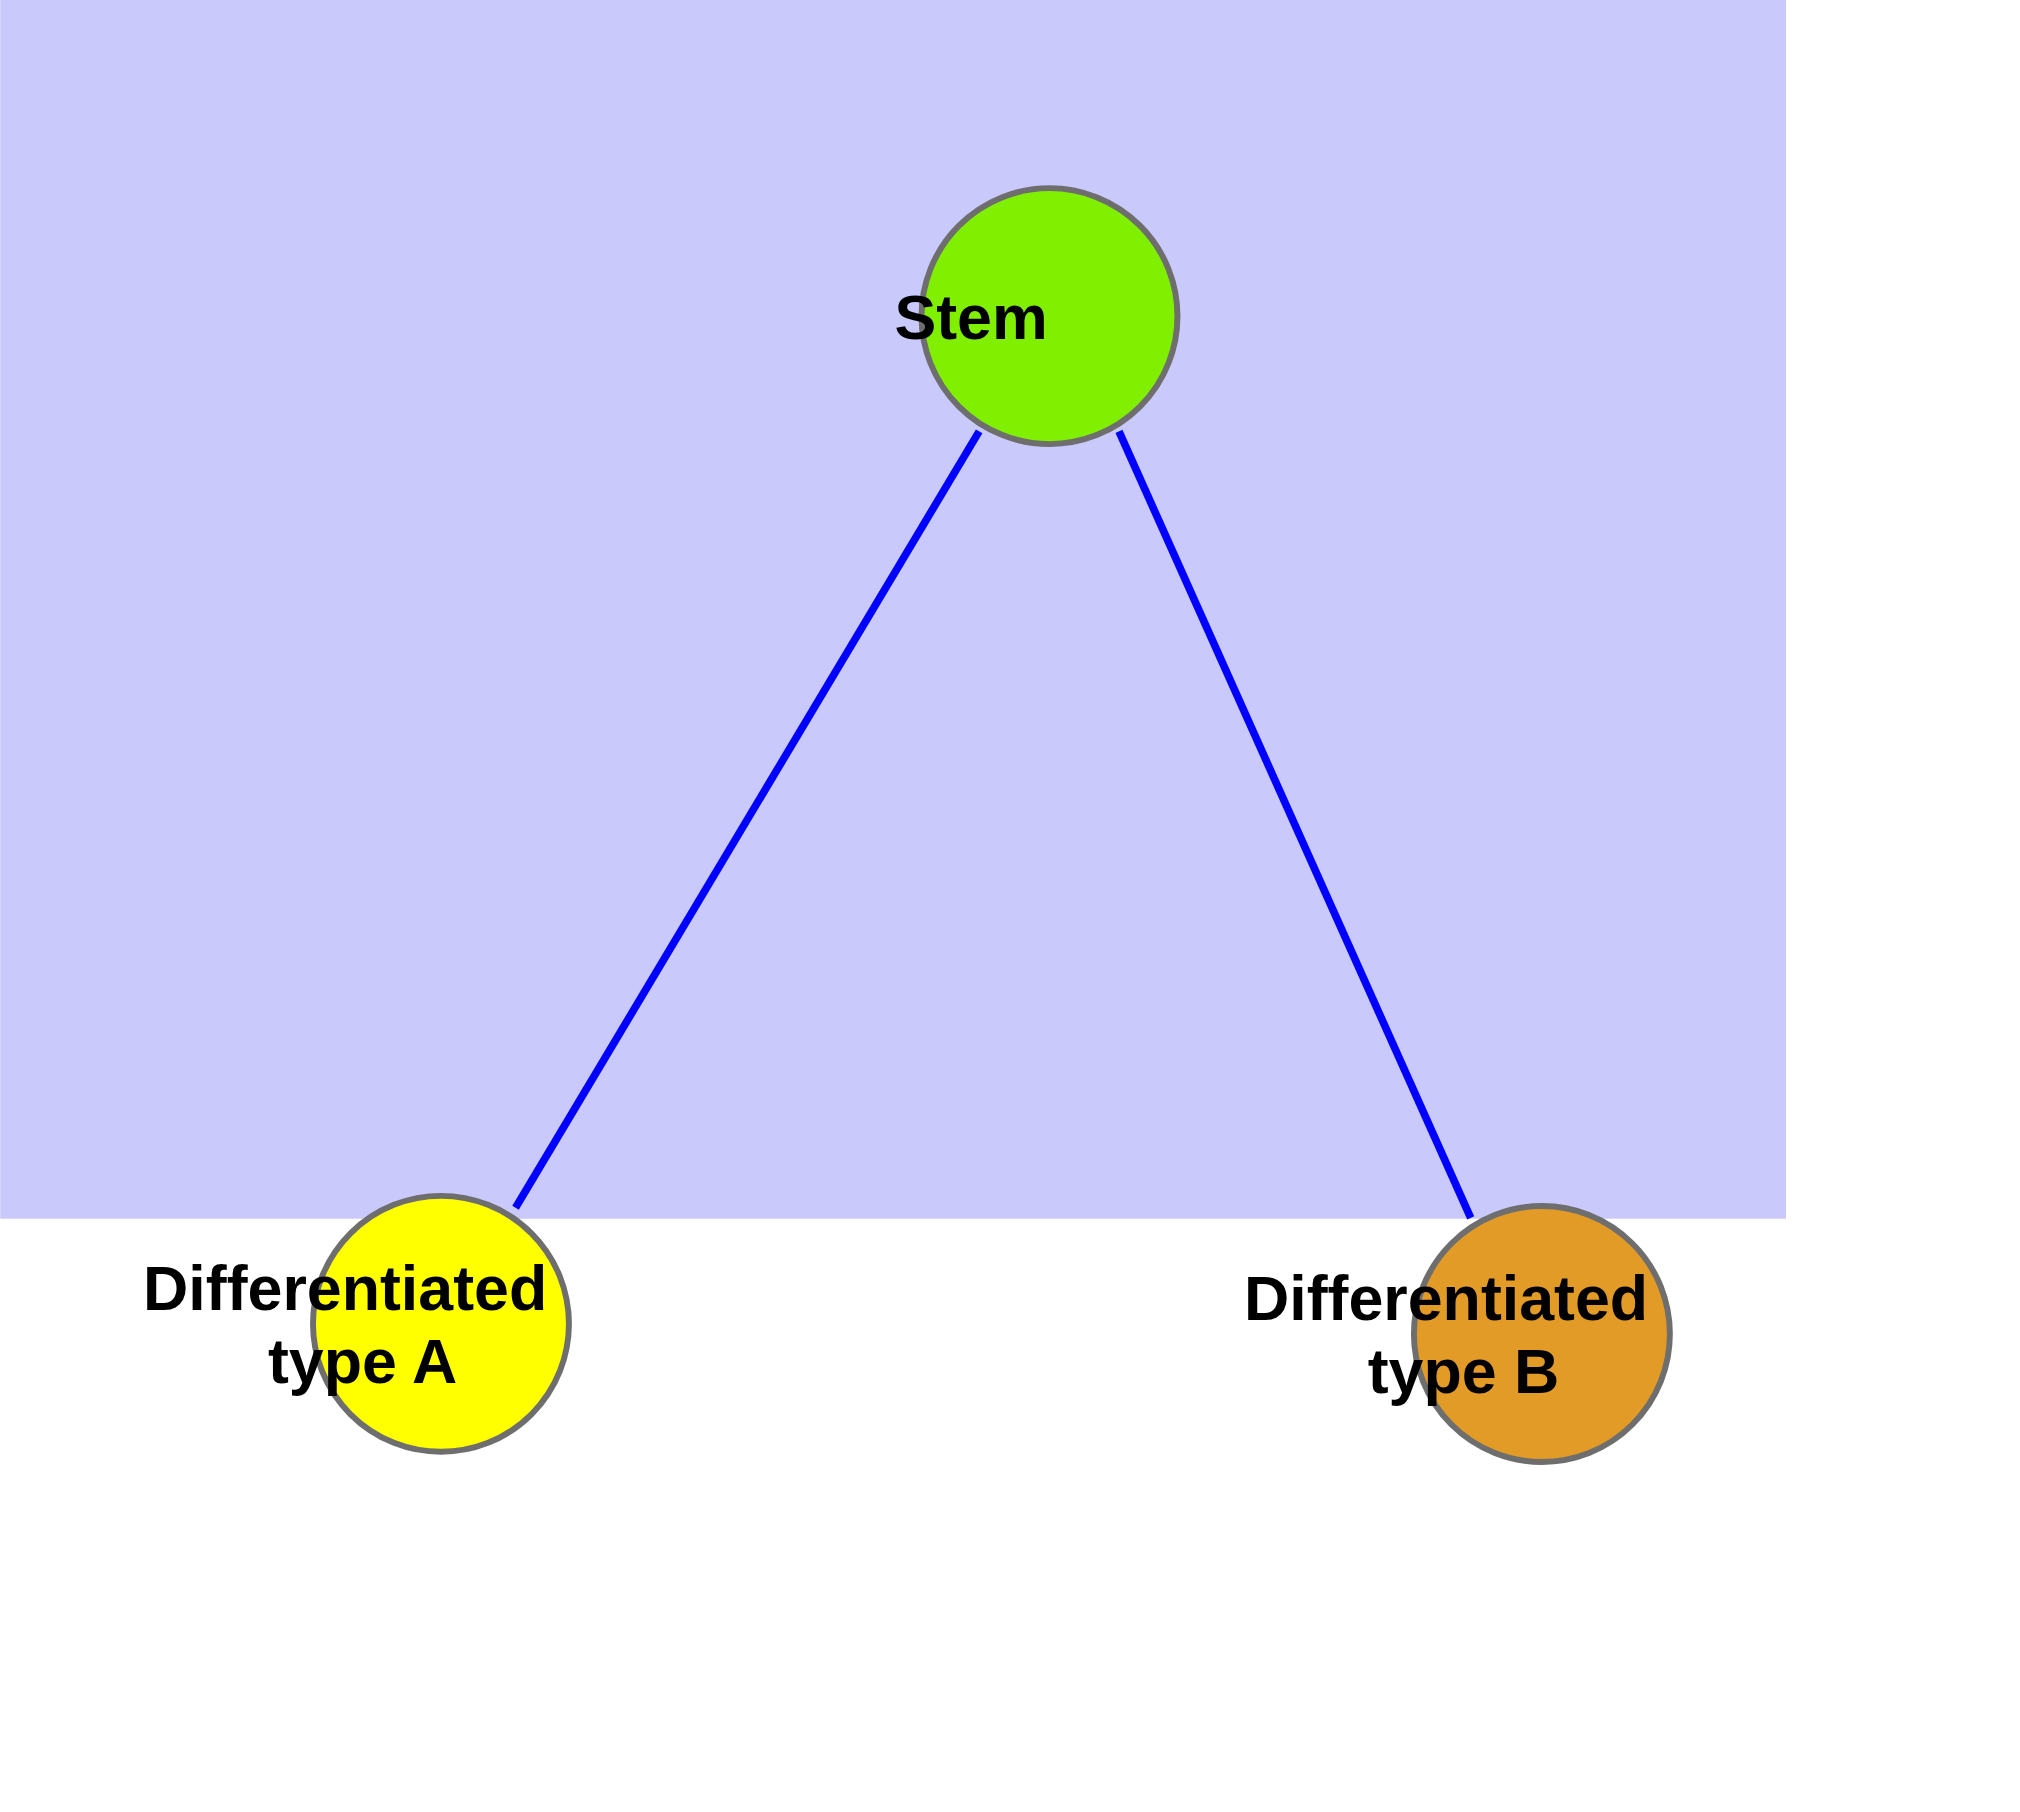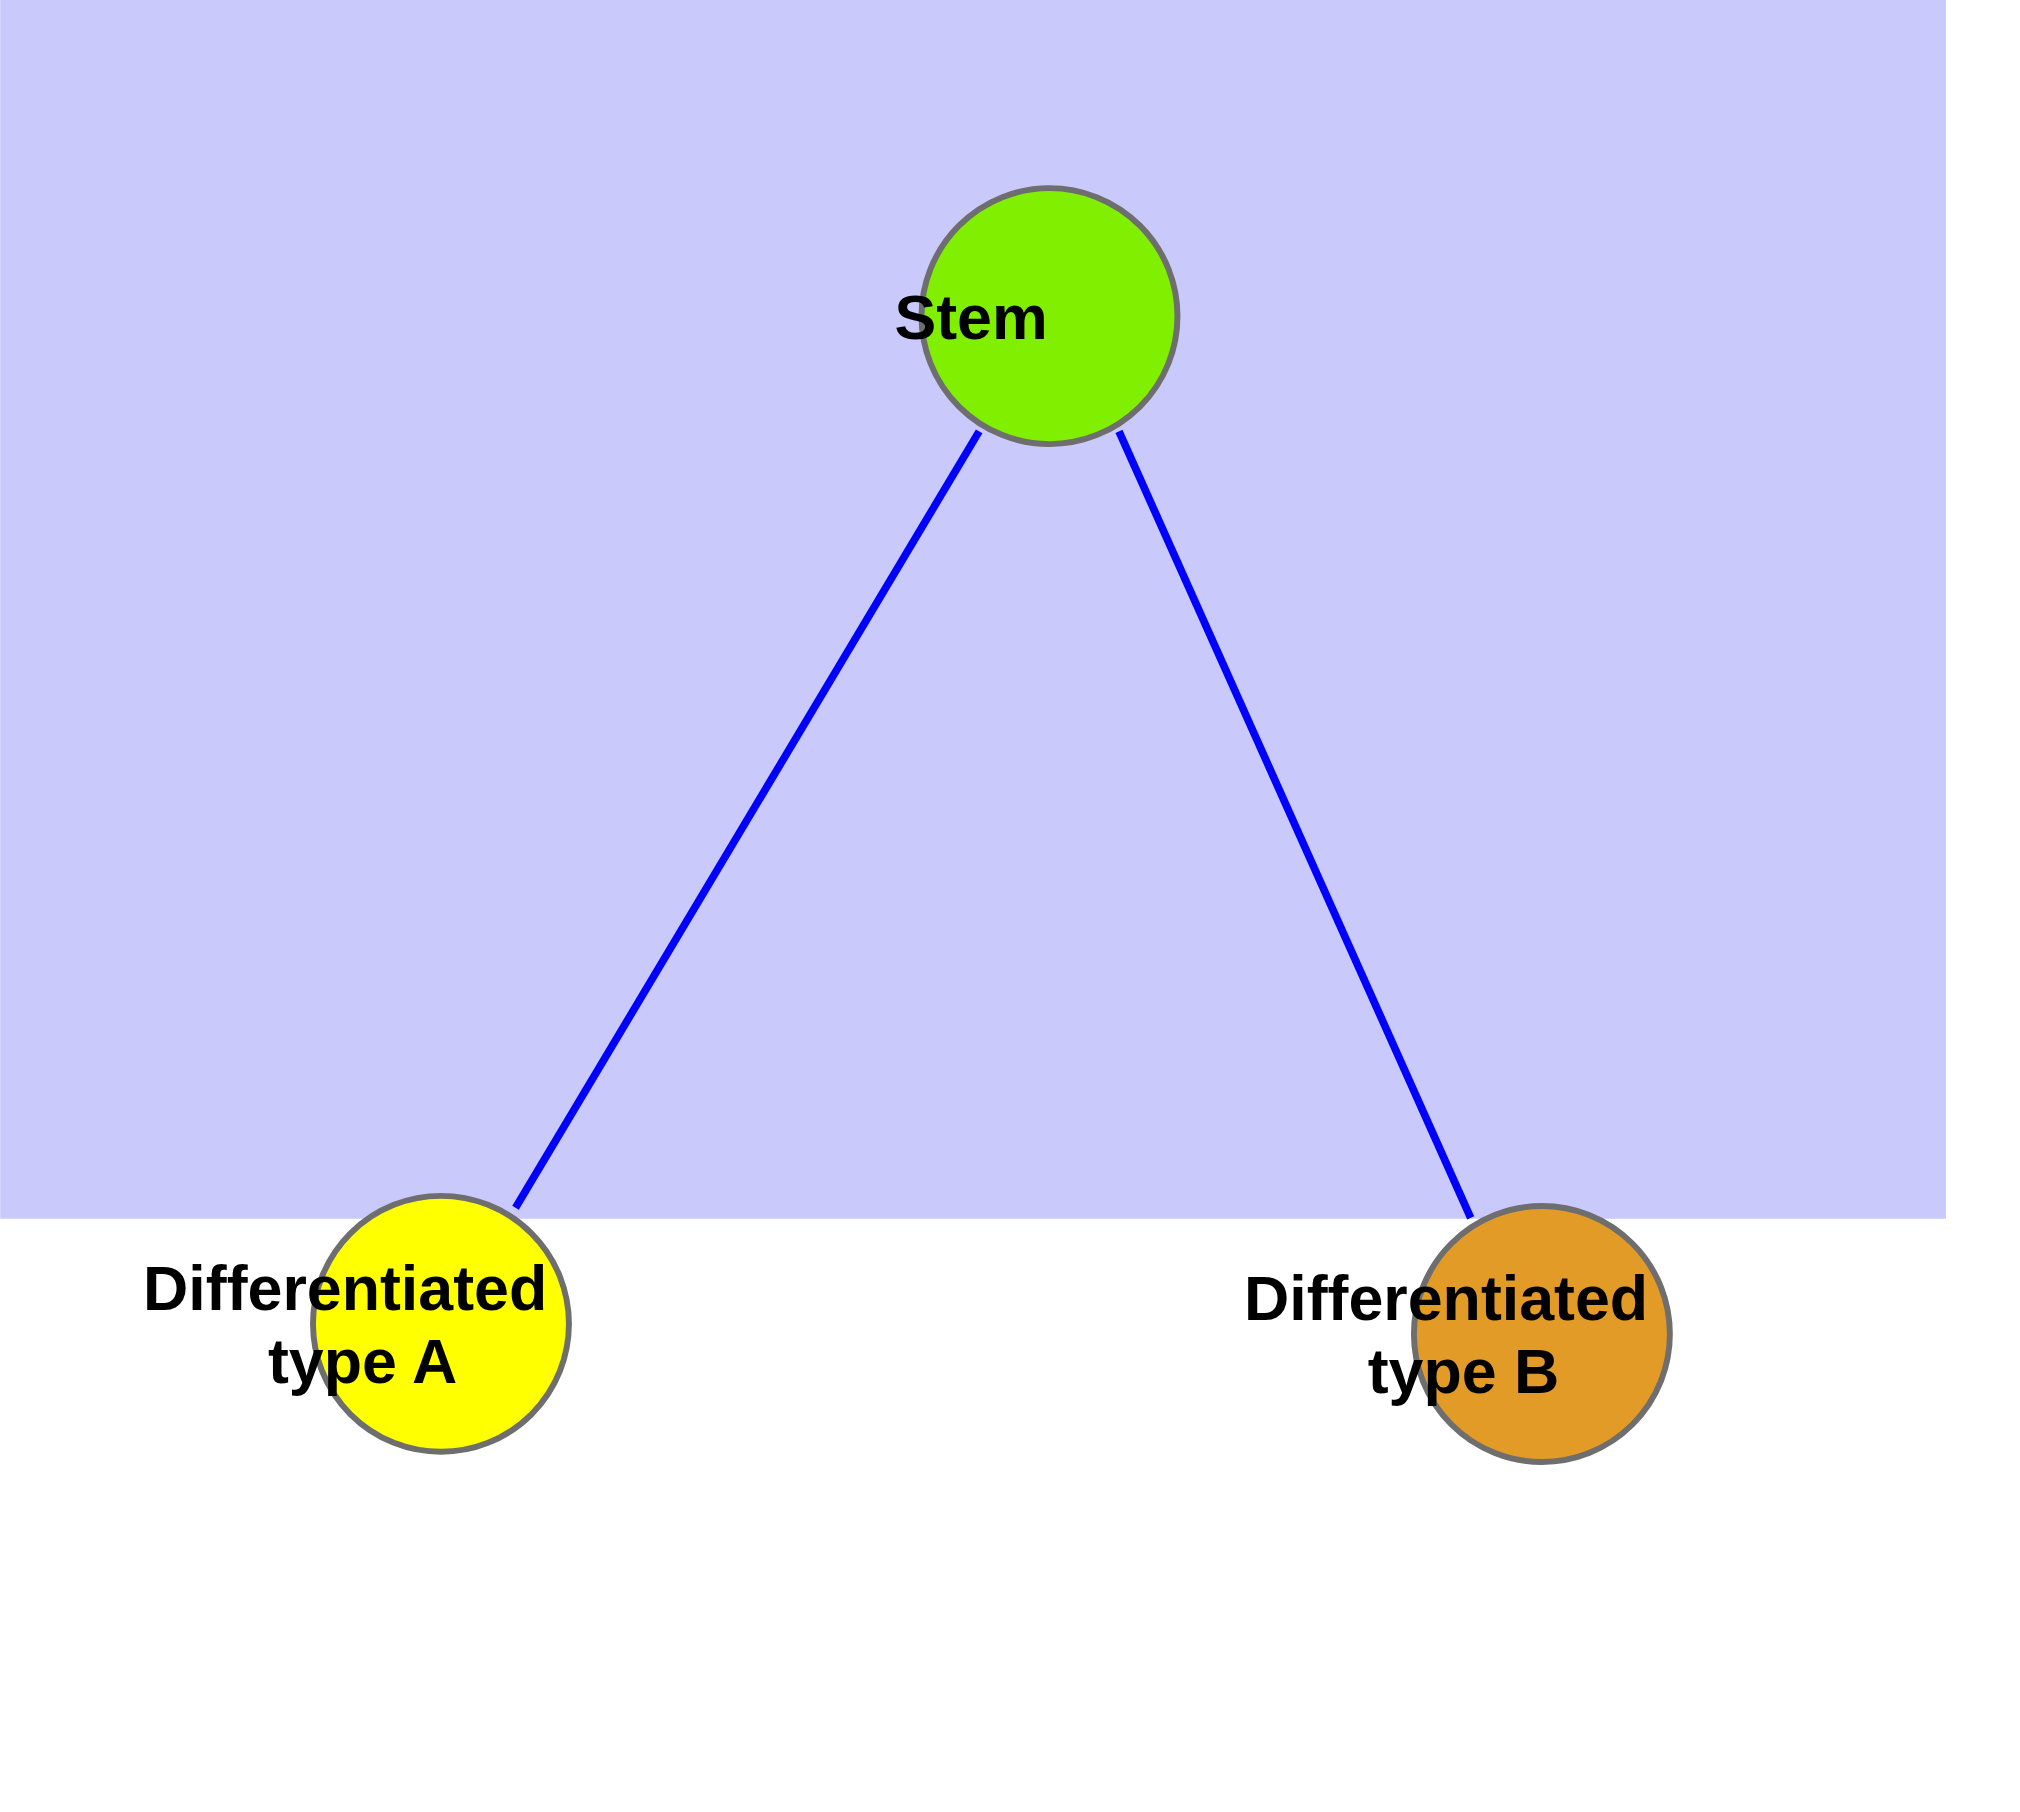--- a/index.html
+++ b/index.html
@@ -28,21 +28,21 @@
     fill: #000000;
     text-anchor: middle;
     dominant-baseline: middle;
     font-family: "Liberation Sans", "DejaVu Sans", sans-serif;
     white-space: pre;
   }
 </style>
 </head>
 <body>
 
-<div id="canvas" style="width: 1946px; height: 1812px;">
+<div id="canvas" style="width: 1786px; height: 1812px;">
   <svg id="graph-svg" viewBox="0 0 2384 2138" style="width: 2021px; height: 1812px;">
 
     <rect x="0" y="0" width="2384" height="1438" fill="#c9c9fc"></rect>
 
     <g>
       <line x1="1155" y1="509" x2="608" y2="1425" stroke="#0000ff" stroke-width="9" stroke-linecap="butt"></line>
       <line x1="1320" y1="509" x2="1735" y2="1437" stroke="#0000ff" stroke-width="9" stroke-linecap="butt"></line>
     </g>
 
     <g>

